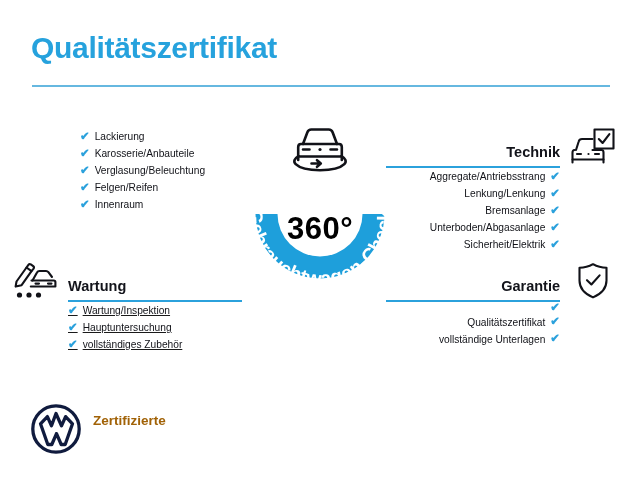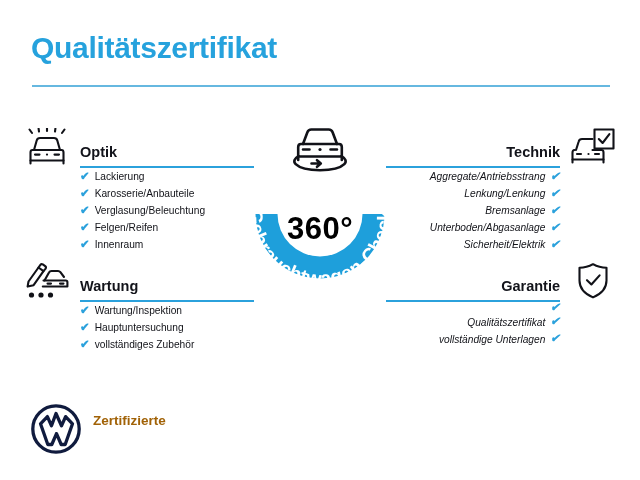--- a/index.html
+++ b/index.html
@@ -42,21 +42,21 @@
     width: 578px;
     height: 2px;
     background: #66b8e0;
   }
 
   
   .section {
     position: absolute;
   }
   .sec-optik    { left: 24px;  top: 128px; width: 230px; }
-  .sec-wartung  { left: 24px;  top: 262px; width: 230px; }
+  .sec-wartung  { left: 12px;  top: 262px; width: 230px; text-decoration: underline; }
   .sec-technik  { left: 386px; top: 128px; width: 230px; }
   .sec-garantie { left: 386px; top: 262px; width: 230px; }
 
   .sec-head {
     position: relative;
     height: 40px;
   }
   .sec-icon {
     position: absolute;
     top: 0;
@@ -87,21 +87,21 @@
   }
   .left  .sec-underline { left: 56px;  width: 174px; }
   .right .sec-underline { right: 56px; width: 174px; }
 
   .sec-list {
     list-style: none;
     margin: 0;
     padding: 0;
   }
   .left  .sec-list { padding-left: 56px; }
-  .right .sec-list { padding-right: 56px; font-style: italic; }
+  .right .sec-list { padding-right: 56px; }
 
   .sec-list li {
     font-size: 10.2px;
     line-height: 17px;
     color: #111218;
     white-space: nowrap;
     display: flex;
     align-items: center;
   }
   .left  .sec-list li { justify-content: flex-start; }
@@ -173,34 +173,20 @@
 </style>
 </head>
 <body>
 
 <div id="page">
 
   <div class="page-title">Qualitätszertifikat</div>
   <div class="title-rule"></div>
 
   <div class="section sec-optik left">
-    <div class="sec-head">
-      <span class="sec-icon">
-        <svg viewBox="0 0 46 38" width="46" height="38" fill="none" stroke="#111218" stroke-width="2.1" stroke-linecap="round" stroke-linejoin="round">
-          <path d="M8 5 L5.5 1.5 M15 3.5 L14.6 0.6 M23 3 L23 0.2 M31 3.5 L31.4 0.6 M38 5 L40.5 1.5"></path>
-          <path d="M10 22 L12.7 12.5 C13.1 11 14.4 10 16 10 L30 10 C31.6 10 32.9 11 33.3 12.5 L36 22"></path>
-          <path d="M8.5 22 C7 22 6.5 23.2 6.5 24.4 L6.5 32.5 L39.5 32.5 L39.5 24.4 C39.5 23.2 39 22 37.5 22 Z"></path>
-          <path d="M11 26.6 L15.5 26.6 M30.5 26.6 L35 26.6"></path>
-          <path d="M6.5 32.5 L6.5 35.5 M39.5 32.5 L39.5 35.5"></path>
-          <circle cx="23" cy="26.6" r="1.1" fill="#111218" stroke="none"></circle>
-        </svg>
-      </span>
-      <span class="sec-title">Optik</span>
-      <span class="sec-underline"></span>
-    </div>
     <ul class="sec-list">
       <li>
           <span class="check">✔</span>
           <span>Lackierung</span>
         </li>
       <li>
           <span class="check">✔</span>
           <span>Karosserie/Anbauteile</span>
         </li>
       <li>

